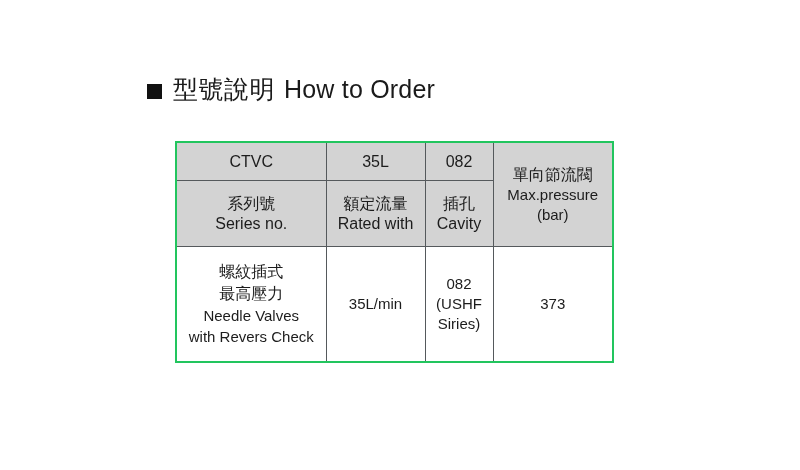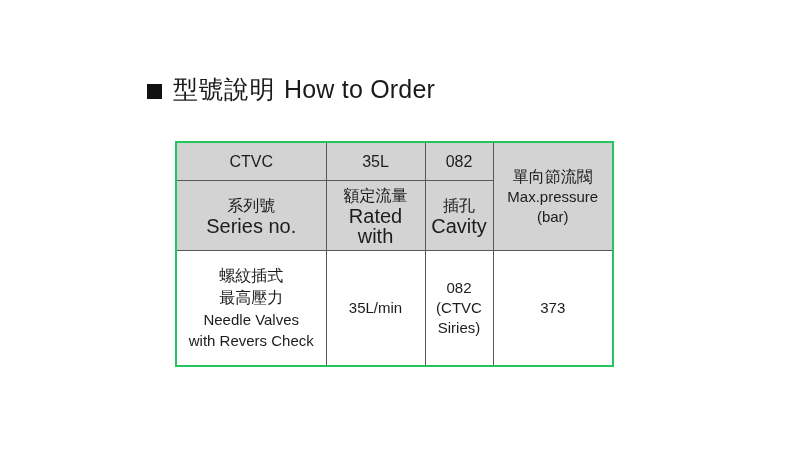--- a/index.html
+++ b/index.html
@@ -98,21 +98,21 @@
   }
 
   .cjk {
     font-family: "DejaVu Sans", "Liberation Sans", sans-serif;
     font-size: 16px;
     line-height: 21px;
     display: block;
   }
   .en {
     font-family: "Liberation Sans", "DejaVu Sans", sans-serif;
-    font-size: 20px;
+    font-size: 16px;
     line-height: 20px;
     display: block;
   }
   .press-head .cjk { font-size: 16px; }
   .press-head .en  { font-size: 15px; }
 
   td.body-series .cjk { font-size: 16px; line-height: 22px; }
   td.body-series .en  { font-size: 15px; line-height: 21px; }
   td.body-flow  { font-size: 16px; }
   td.body-cavity .en { font-size: 15px; line-height: 20px; }
@@ -167,20 +167,20 @@
       <tr class="body-row">
         <td class="body-series">
           <span class="cjk">螺紋插式</span>
           <span class="cjk">最高壓力</span>
           <span class="en">Needle Valves</span>
           <span class="en">with Revers Check</span>
         </td>
         <td class="body-flow">35L/min</td>
         <td class="body-cavity">
           <span class="en">082</span>
-          <span class="en">(CTVC</span>
+          <span class="en">(USHF</span>
           <span class="en">Siries)</span>
         </td>
         <td class="body-press">373</td>
       </tr>
     </tbody>
   </table>
 </div>
 
 </body></html>

